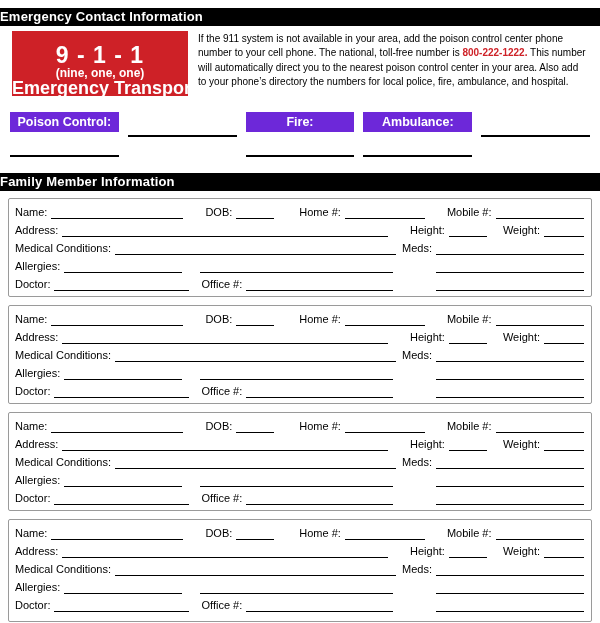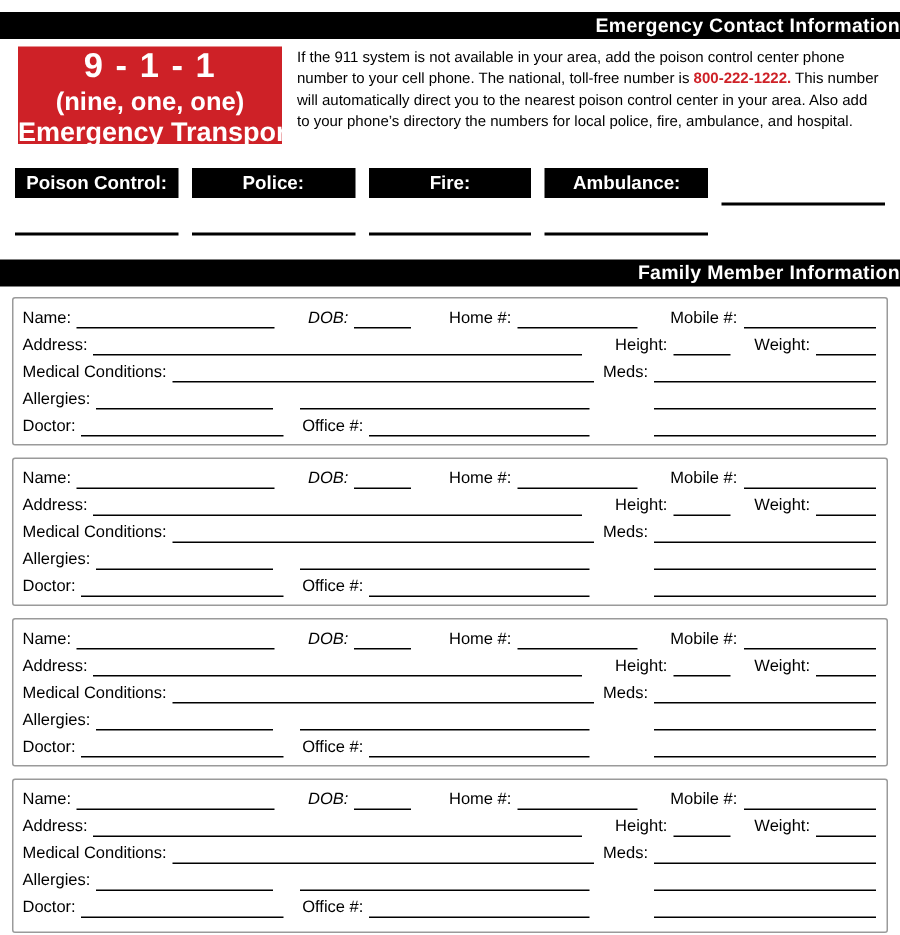--- a/index.html
+++ b/index.html
@@ -5,66 +5,66 @@
   * { box-sizing: border-box; }
   html,body { margin:0; padding:0; }
   body {
     width:600px; height:623px; overflow:hidden;
     background:#ffffff; color:#000;
     font-family:"Liberation Sans", sans-serif;
   }
   .bar {
     background:#000; color:#fff;
     font-weight:bold; font-size:13px;
-    height:18px; line-height:18px; text-align:right;
+    height:18px; line-height:18px; text-align:left;
     letter-spacing:0.2px;
   }
   .bar1 { margin-top:8px; }
   .bar2 { margin-top:16px; }
 
   .top-row { display:flex; margin:5px 12px 0 12px; }
   .red-box {
     width:176px; height:65px; flex:0 0 176px;
     background:#ce2127; color:#fff; text-align:center;
-    display:flex; flex-direction:column; justify-content:space-between;
+    display:flex; flex-direction:column; justify-content:flex-end;
   }
   .code { font-size:23px; font-weight:bold; line-height:24px; letter-spacing:1px; }
-  .code-sub { font-size:17px; font-weight:bold; line-height:13px; }
+  .code-sub { font-size:12px; font-weight:bold; line-height:13px; }
   .code-caption { font-size:18px; font-weight:bold; line-height:16px; white-space:nowrap; }
   .intro {
     flex:1; margin:0 0 0 10px; padding-top:1px;
     font-size:10px; line-height:14.3px;
   }
   .intro .phone { color:#ce2127; font-weight:bold; }
 
   .contact-row { display:flex; gap:9px; margin:16px 10px 0 10px; }
   .contact-col { flex:1; }
   .contact-box {
-    background:#000000; color:#fff; font-weight:bold;
+    background:#6d28d9; color:#fff; font-weight:bold;
     font-size:12.5px; height:20px; line-height:20px; text-align:center;
   }
   .contact-line { height:25px; border-bottom:2px solid #000; }
 
   .members { margin:7px 8px 0 8px; }
   .member {
     border:1px solid #9a9a9a; border-radius:2px;
     height:99px; margin-bottom:8px;
     padding:7px 7px 0 6px;
   }
   .member:last-child { height:103px; }
   .frow { display:flex; height:18px; font-size:11px; }
   .lbl { white-space:nowrap; padding-bottom:1px; }
   .line {
     display:block; height:13px;
     border-bottom:1px solid #000;
     margin-left:4px;
   }
   
   .w-name { width:132px; }
-  .ml-dob { margin-left:22px;font-style:italic; }
+  .ml-dob { margin-left:22px; }
   .w-dob { width:38px; }
   .ml-home { margin-left:25px; }
   .w-home { width:80px; }
   .ml-mobile { margin-left:22px; }
   .grow { flex:1; }
   
   .ml-height { margin-left:22px; }
   .w-height { width:38px; }
   .ml-weight { margin-left:16px; }
   .w-weight { width:40px; }
@@ -95,21 +95,20 @@
   <p class="intro"><span>If the 911 system is not available in your area, add the poison control center phone number to your cell phone. The national, toll-free number is </span><span class="phone">800-222-1222.</span><span> This number will automatically direct you to the nearest poison control center in your area. Also add to your phone’s directory the numbers for local police, fire, ambulance, and hospital.</span></p>
 </div>
 
 <div class="contact-row" id="contact-row">
   <div class="contact-col">
     <div class="contact-box">Poison Control:</div>
     <div class="contact-line"></div>
   </div>
 
   <div class="contact-col">
-    <div class="contact-box">Police:</div>
     <div class="contact-line"></div>
   </div>
 
   <div class="contact-col">
     <div class="contact-box">Fire:</div>
     <div class="contact-line"></div>
   </div>
 
   <div class="contact-col">
     <div class="contact-box">Ambulance:</div>

